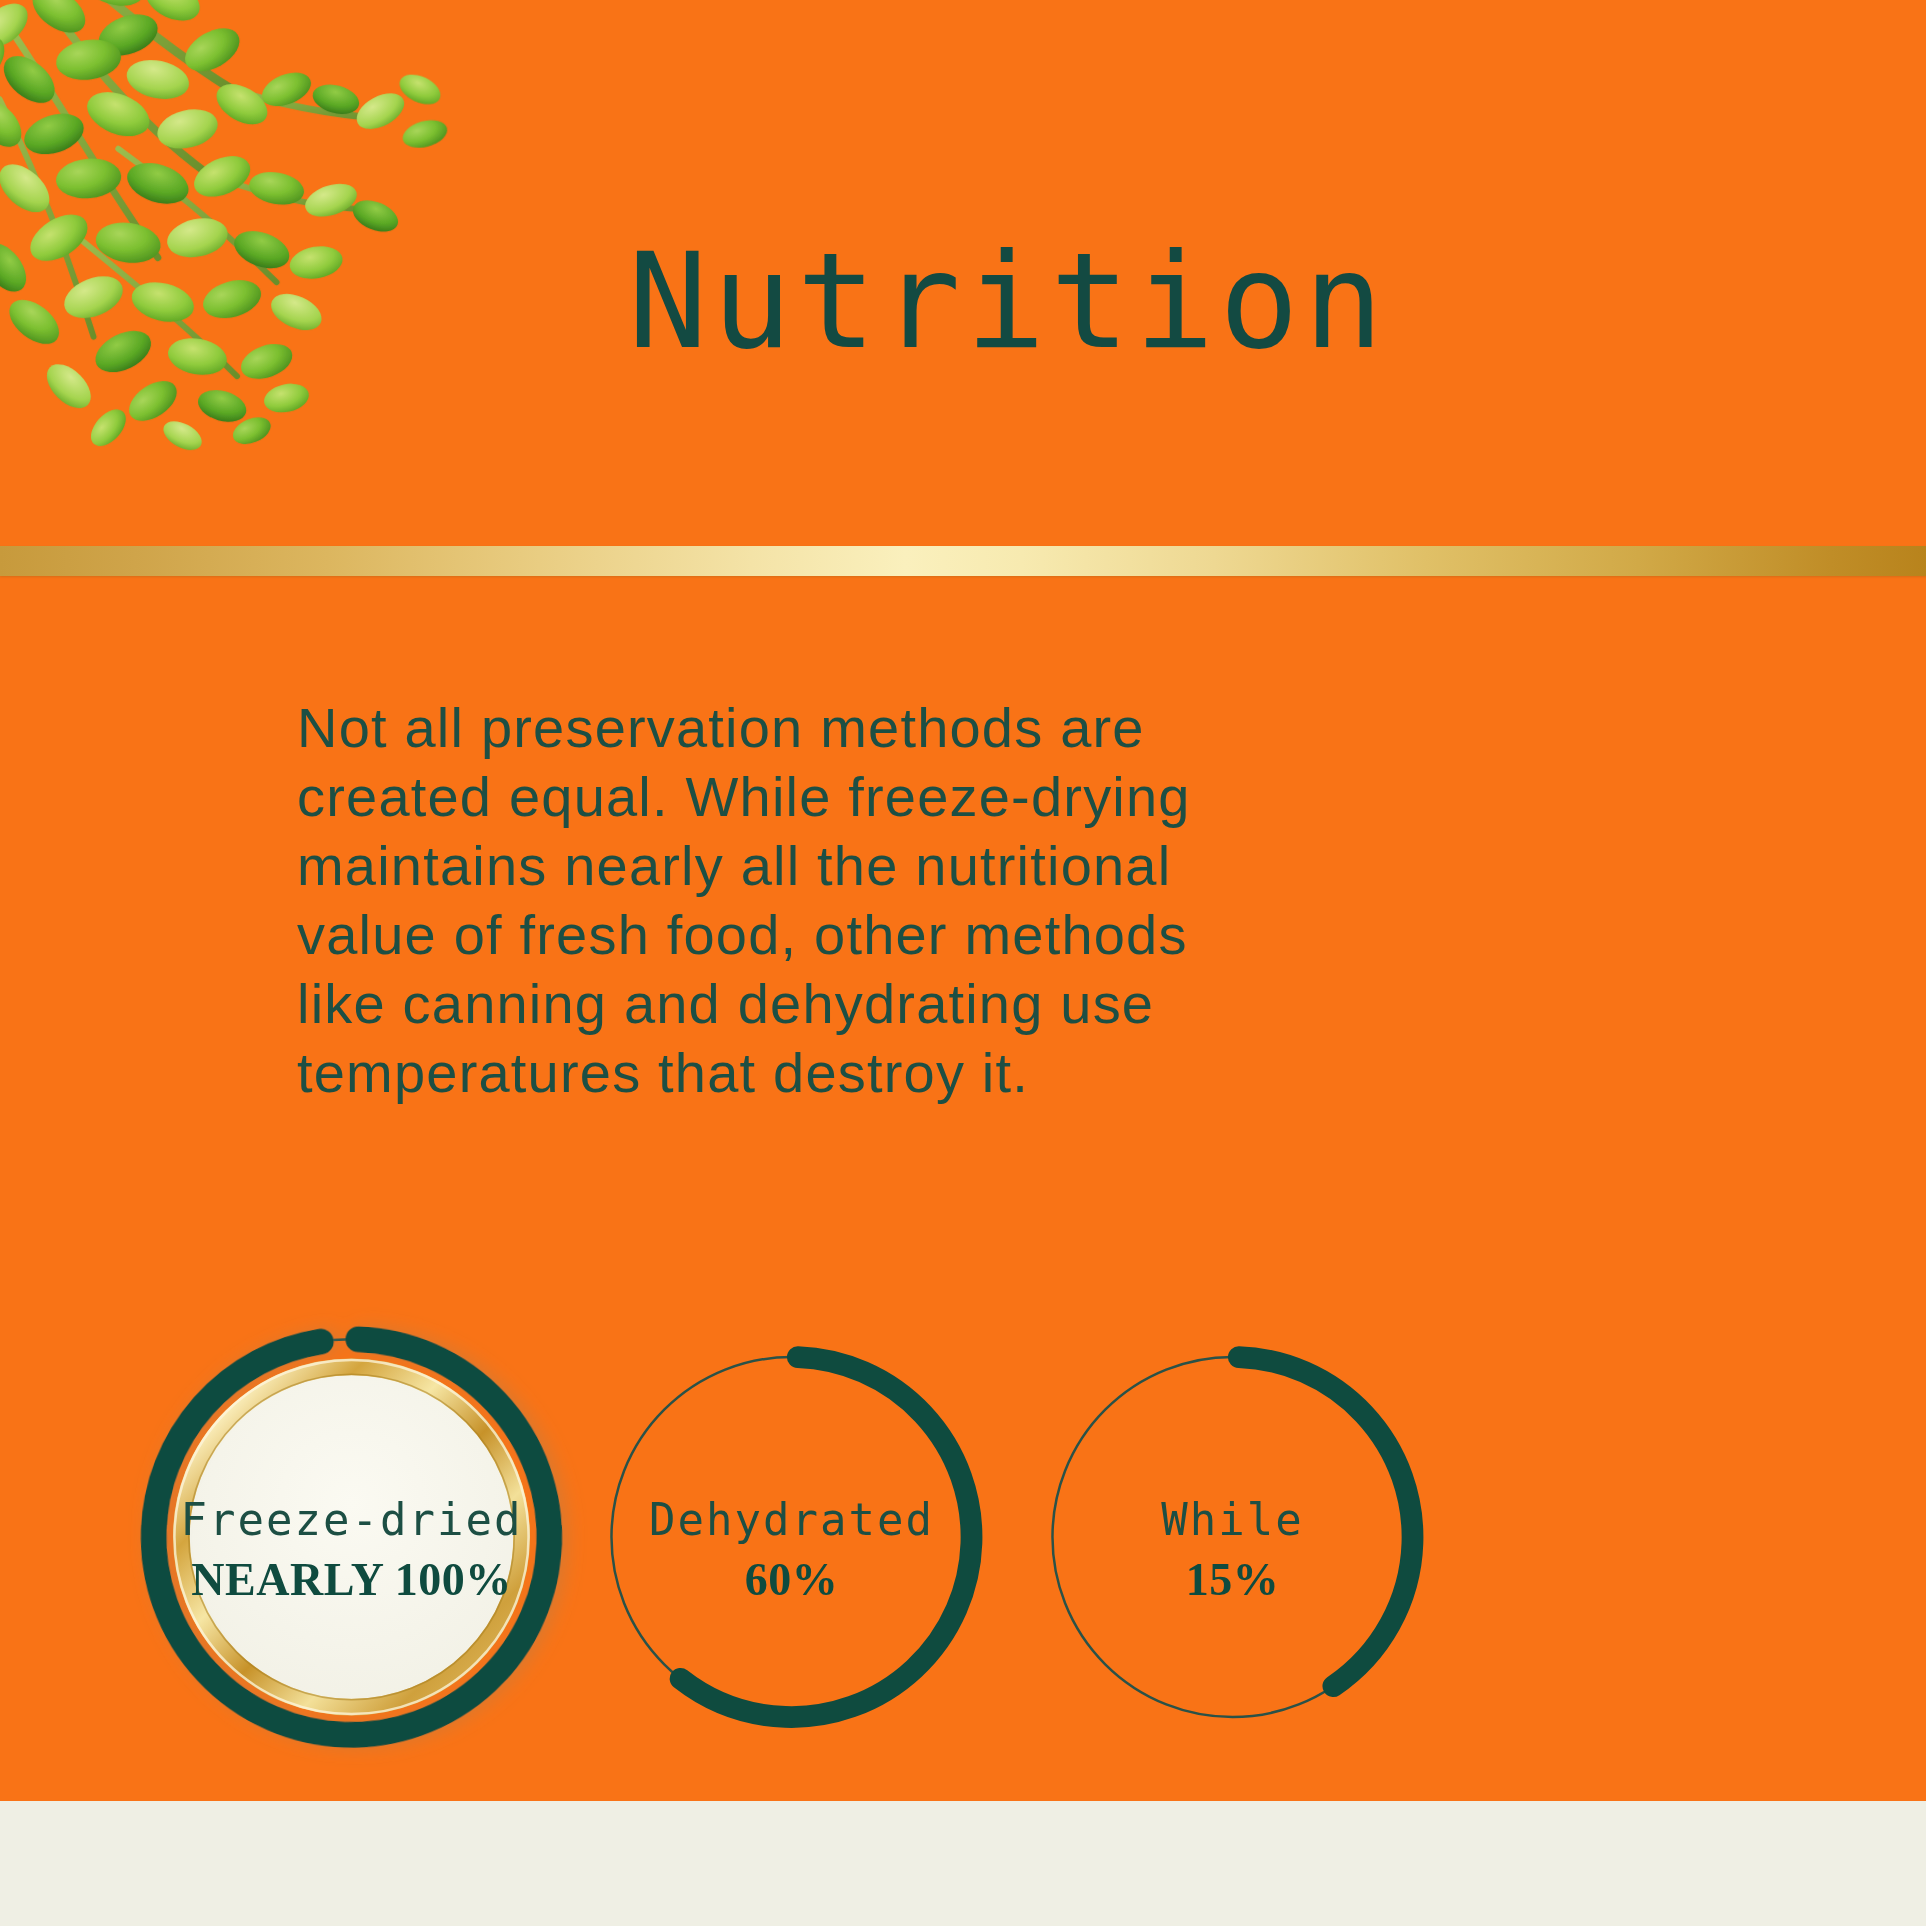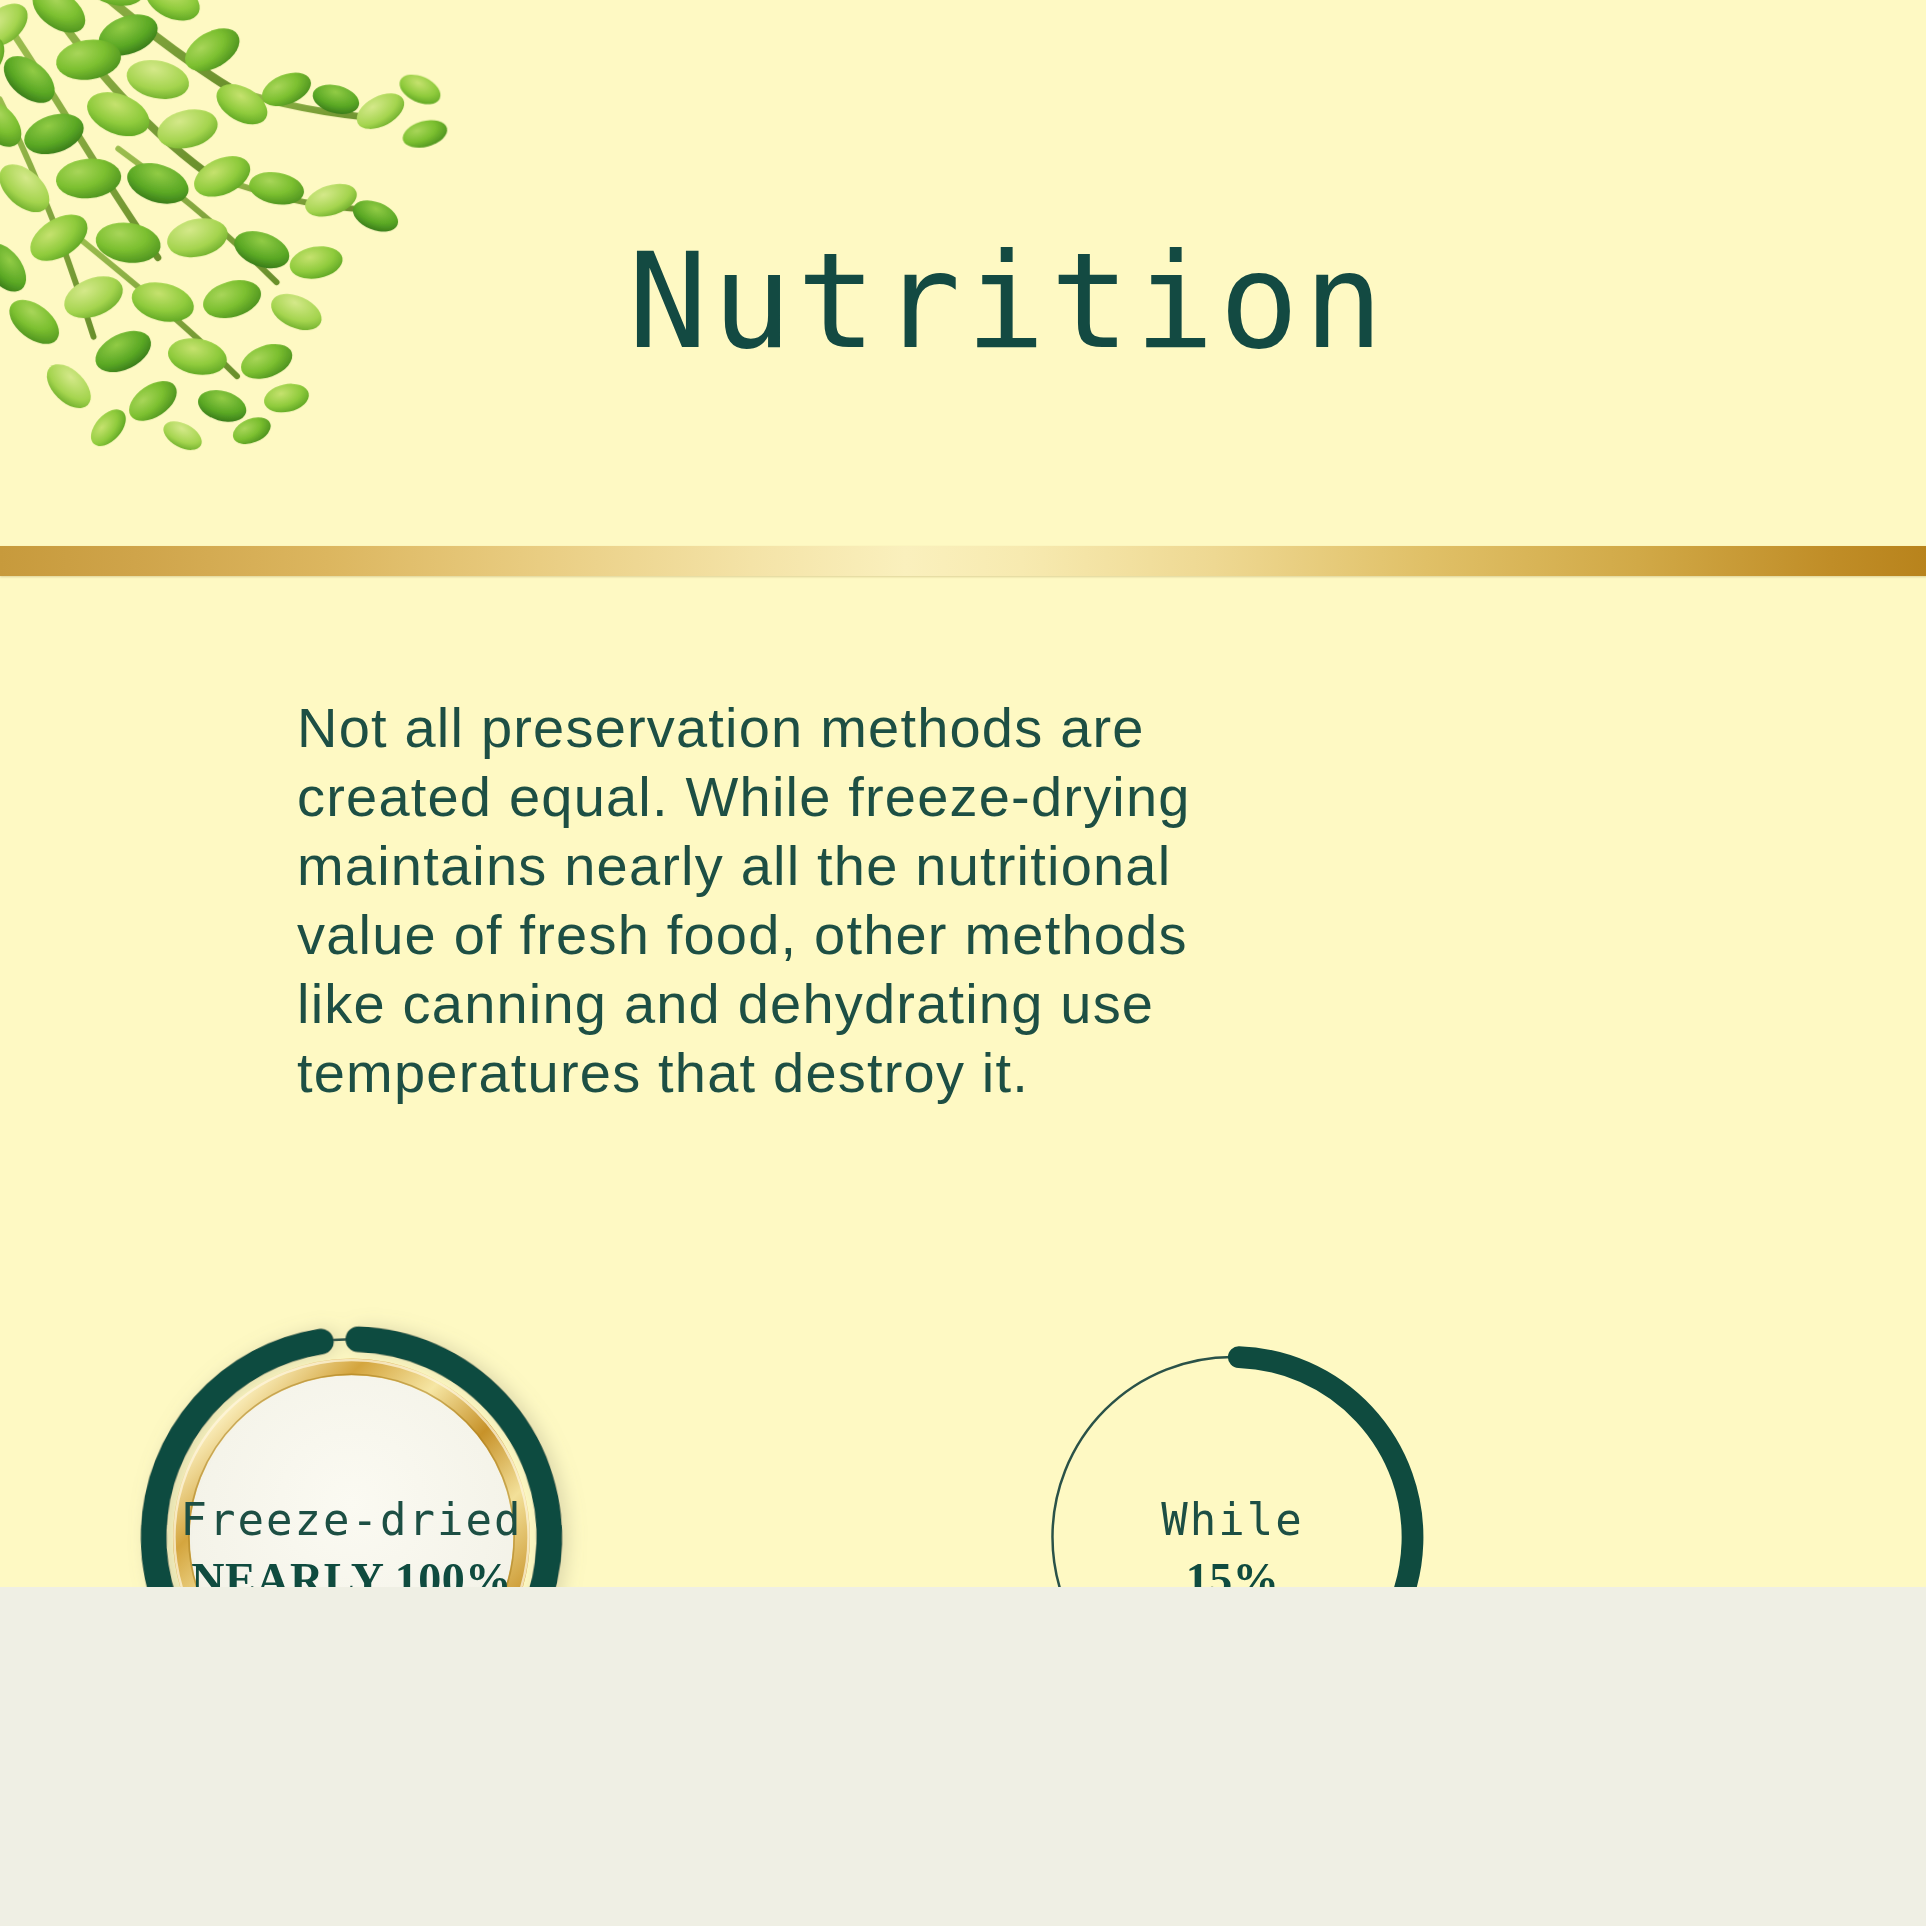--- a/index.html
+++ b/index.html
@@ -3,22 +3,22 @@
 <meta charset="utf-8">
 <style>
   html, body {
     margin: 0;
     padding: 0;
     background: #efefe4;
   }
   #page {
     position: relative;
     width: 1927px;
-    height: 1587px;
-    background: #fef9c3;
+    height: 1801px;
+    background: #f97316;
     overflow: hidden;
     font-family: "DejaVu Sans Mono", monospace;
   }
 
   
   #herb-art {
     position: absolute;
     left: -40px;
     top: -59px;
     width: 554px;
@@ -283,20 +283,30 @@
         <circle cx="230" cy="278" r="172" fill="none" stroke="url(#goldRing1)" stroke-width="17"></circle>
         <circle cx="230" cy="278" r="179" fill="none" stroke="#fdf6dd" stroke-width="2.5" opacity="0.75"></circle>
         <circle cx="230" cy="278" r="164.5" fill="none" stroke="#a9801f" stroke-width="1.6" opacity="0.55"></circle>
       </svg>
       <div class="metric-text">
         <div class="metric-label">Freeze-dried</div>
         <div class="metric-value">NEARLY 100%</div>
       </div>
     </div>
 
+    <div class="metric" style="left:564px;">
+      <svg class="ring-svg" viewBox="0 0 460 560">
+        <circle cx="230" cy="278" r="182" fill="none" stroke="#2a5248" stroke-width="2.5"></circle>
+        <circle cx="230" cy="278" r="182" fill="none" stroke="#0f4b3f" stroke-width="22" stroke-linecap="round" stroke-dasharray="686 458" stroke-dashoffset="0" transform="rotate(-88 230 278)"></circle>
+      </svg>
+      <div class="metric-text">
+        <div class="metric-label">Dehydrated</div>
+        <div class="metric-value">60%</div>
+      </div>
+    </div>
 
     <div class="metric" style="left:1005px;">
       <svg class="ring-svg" viewBox="0 0 460 560">
         <circle cx="230" cy="278" r="182" fill="none" stroke="#2a5248" stroke-width="2.5"></circle>
         <circle cx="230" cy="278" r="182" fill="none" stroke="#0f4b3f" stroke-width="22" stroke-linecap="round" stroke-dasharray="457 687" stroke-dashoffset="0" transform="rotate(-88 230 278)"></circle>
       </svg>
       <div class="metric-text">
         <div class="metric-label">While</div>
         <div class="metric-value">15%</div>
       </div>

